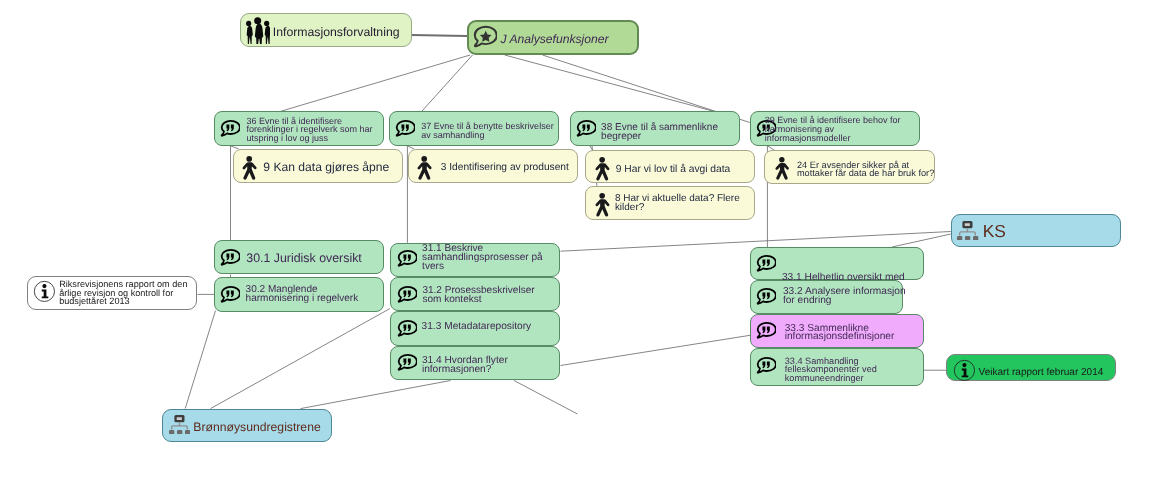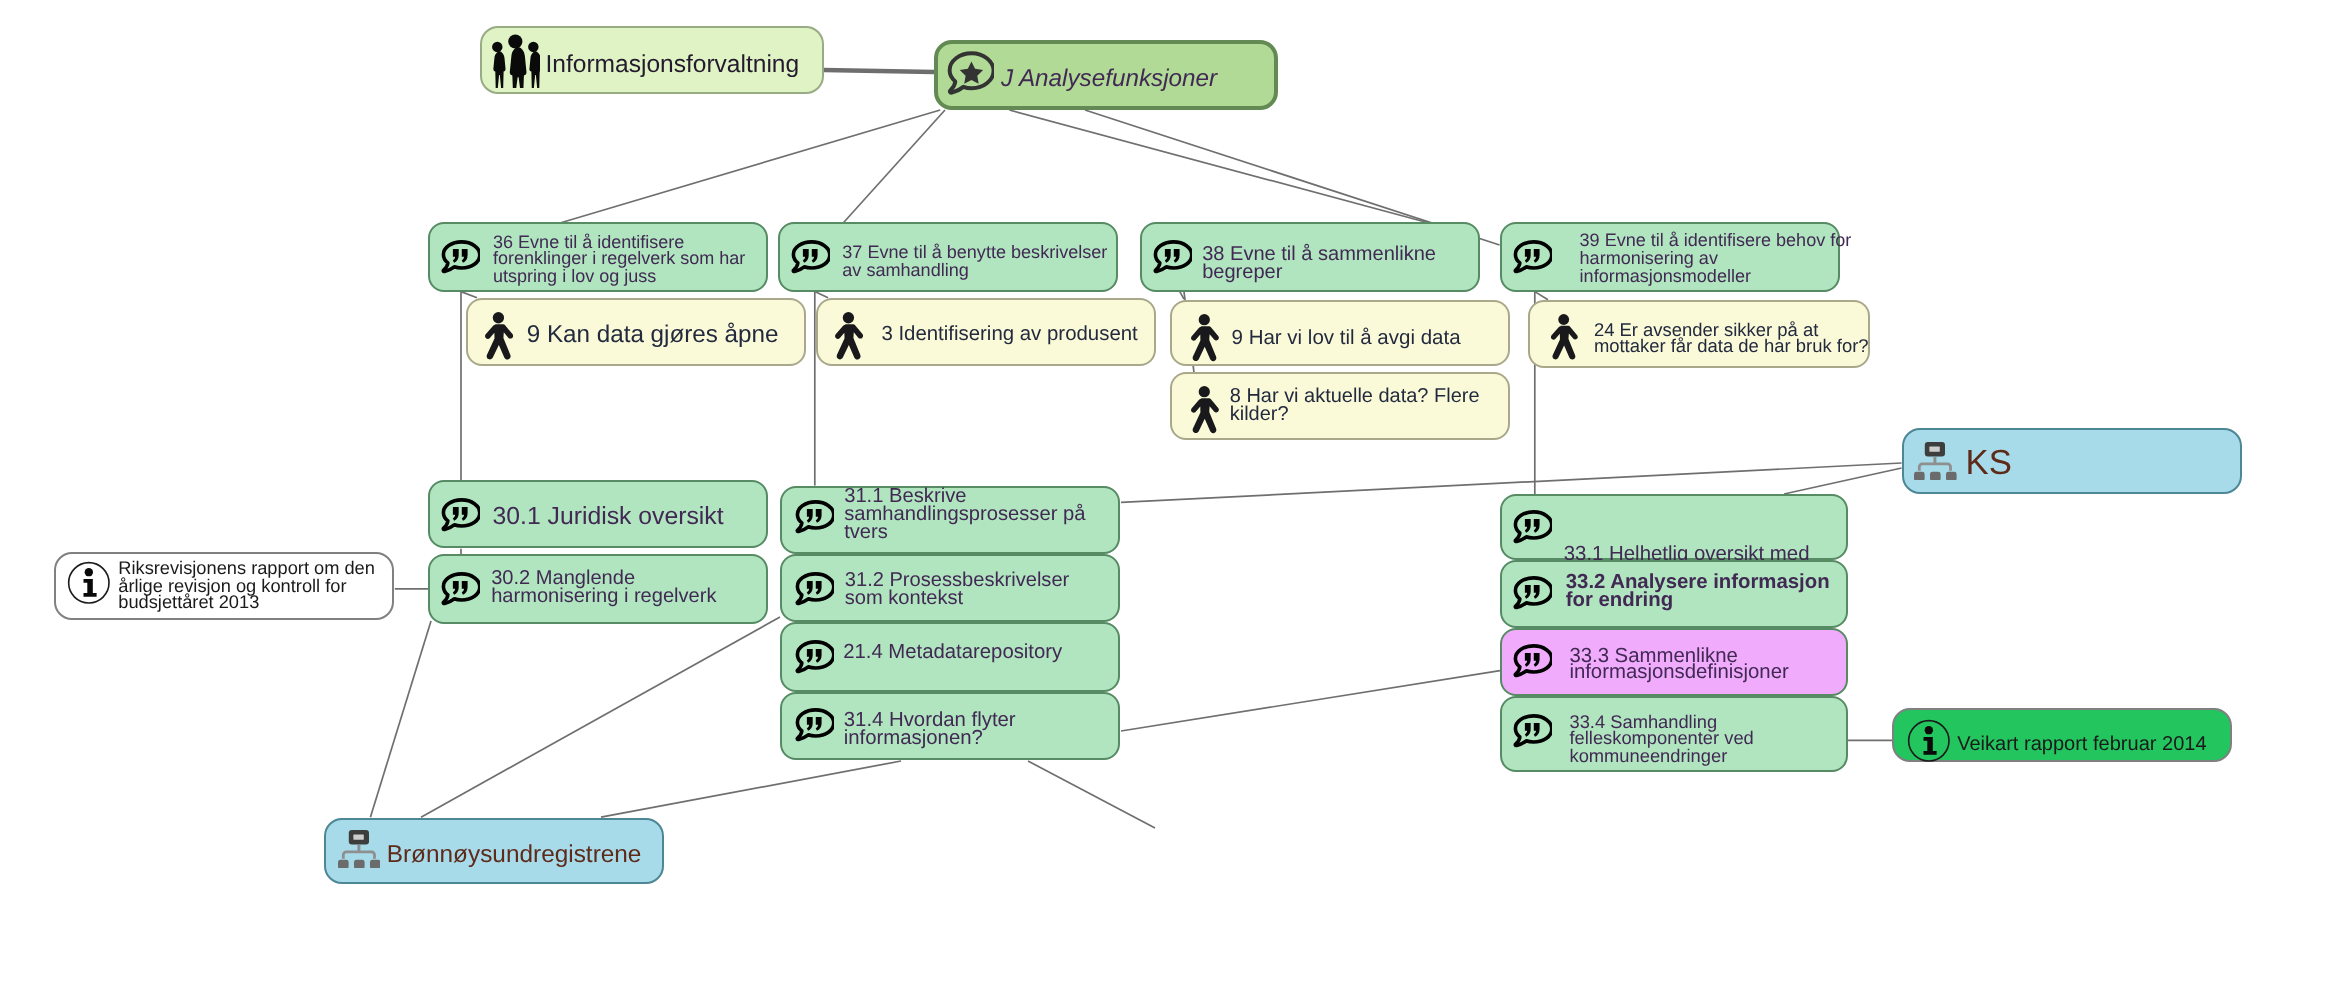--- a/index.html
+++ b/index.html
@@ -95,21 +95,21 @@
     </svg></span>
       <span class="lbl" style="position: absolute; left: 30.1px; top: 10.27px; font-size: 10.03px; color: rgb(65, 41, 84); line-height: 9.9px;">38 Evne til å sammenlikne
 begreper</span>
     </div>
     <div class="node" style="left: 749.8px; top: 111.3px; width: 170px; height: 34.5px; background: rgb(176, 229, 191); border: 1.3px solid rgb(86, 139, 100); border-radius: 8px;">
       <span class="ico" style="position: absolute; left: 3.93px; top: 6.41px;"><svg width="21.27" height="21.27" viewBox="0 0 22 22">
       <path d="M12.2 2.0 C7.0 2.0 2.8 4.9 2.8 8.5 C2.8 10.2 3.7 11.8 5.1 12.9 C5.0 14.1 4.3 15.4 3.0 16.5 C2.5 16.9 2.8 17.5 3.4 17.3 C5.7 16.7 7.3 15.8 8.4 14.9 C9.5 15.3 10.8 15.5 12.2 15.5 C17.4 15.5 21.6 12.6 21.6 8.8 C21.6 5.0 17.4 2.0 12.2 2.0 Z" fill="none" stroke="#000000" stroke-width="1.85" stroke-linejoin="round"></path>
       <path d="M7.7 5.7 h3.0 v3.25 c0 1.95 -0.78 3.1 -2.35 3.8 l-0.66 -1.16 c0.79 -0.5 1.15 -1.05 1.15 -1.85 h-1.14 z" fill="#000000"></path>
       <path d="M12.3 5.7 h3.0 v3.25 c0 1.95 -0.78 3.1 -2.35 3.8 l-0.66 -1.16 c0.79 -0.5 1.15 -1.05 1.15 -1.85 h-1.14 z" fill="#000000"></path>
     </svg></span>
-      <span class="lbl" style="position: absolute; left: 39px; top: 4.12px; font-size: 9.03px; color: rgb(65, 41, 84); line-height: 8.9px;">39 Evne til å identifisere behov for
+      <span class="lbl" style="position: absolute; left: 14px; top: 4.12px; font-size: 9.03px; color: rgb(65, 41, 84); line-height: 8.9px;">39 Evne til å identifisere behov for
 harmonisering av
 informasjonsmodeller</span>
     </div>
     <div class="node" style="left: 232.8px; top: 148.9px; width: 170px; height: 33.7px; background: rgb(250, 250, 217); border: 1.3px solid rgb(169, 168, 138); border-radius: 8px;">
       <span class="ico" style="position: absolute; left: 6.8px; top: 5.8px;"><svg width="16.3" height="25.43289" viewBox="0 0 14.1 22">
       <g fill="#19191c">
       <circle cx="7.1" cy="2.5" r="2.45"></circle>
       <path d="M5.5 5.35 h3.4 c0.5 0 0.95 0.22 1.28 0.62 l3.0 3.6 c0.42 0.5 0.36 1.25 -0.14 1.67 c-0.5 0.42 -1.25 0.36 -1.67 -0.14 l-1.95 -2.3 -0.15 2.5 3.0 7.3 c0.3 0.72 -0.05 1.55 -0.78 1.85 c-0.72 0.3 -1.55 -0.05 -1.85 -0.78 l-2.35 -5.4 -2.6 5.45 c-0.33 0.7 -1.17 1.0 -1.87 0.67 c-0.7 -0.33 -1.0 -1.17 -0.67 -1.87 l3.25 -7.0 -0.05 -2.55 -1.95 2.25 c-0.43 0.5 -1.18 0.55 -1.67 0.12 c-0.5 -0.43 -0.55 -1.18 -0.12 -1.68 l3.1 -3.58 c0.3 -0.35 0.7 -0.53 1.15 -0.53 z"></path>
       </g>
     </svg></span>
@@ -188,41 +188,41 @@
     </svg></span>
       <span class="lbl" style="position: absolute; left: 31.4px; top: 8.31px; font-size: 10.06px; color: rgb(65, 41, 84); line-height: 9px;">31.2 Prosessbeskrivelser
 som kontekst</span>
     </div>
     <div class="node" style="left: 390px; top: 311.2px; width: 170px; height: 34.5px; background: rgb(176, 229, 191); border: 1.3px solid rgb(86, 139, 100); border-radius: 8px;">
       <span class="ico" style="position: absolute; left: 4.73px; top: 6.81px;"><svg width="21.27" height="21.27" viewBox="0 0 22 22">
       <path d="M12.2 2.0 C7.0 2.0 2.8 4.9 2.8 8.5 C2.8 10.2 3.7 11.8 5.1 12.9 C5.0 14.1 4.3 15.4 3.0 16.5 C2.5 16.9 2.8 17.5 3.4 17.3 C5.7 16.7 7.3 15.8 8.4 14.9 C9.5 15.3 10.8 15.5 12.2 15.5 C17.4 15.5 21.6 12.6 21.6 8.8 C21.6 5.0 17.4 2.0 12.2 2.0 Z" fill="none" stroke="#000000" stroke-width="1.85" stroke-linejoin="round"></path>
       <path d="M7.7 5.7 h3.0 v3.25 c0 1.95 -0.78 3.1 -2.35 3.8 l-0.66 -1.16 c0.79 -0.5 1.15 -1.05 1.15 -1.85 h-1.14 z" fill="#000000"></path>
       <path d="M12.3 5.7 h3.0 v3.25 c0 1.95 -0.78 3.1 -2.35 3.8 l-0.66 -1.16 c0.79 -0.5 1.15 -1.05 1.15 -1.85 h-1.14 z" fill="#000000"></path>
     </svg></span>
-      <span class="lbl" style="position: absolute; left: 30.59px; top: 9.28px; font-size: 10.17px; color: rgb(65, 41, 84); line-height: 12px;">21.4 Metadatarepository</span>
+      <span class="lbl" style="position: absolute; left: 30.59px; top: 9.28px; font-size: 10.17px; color: rgb(65, 41, 84); line-height: 12px;">31.3 Metadatarepository</span>
     </div>
     <div class="node" style="left: 390px; top: 345.7px; width: 170px; height: 34.5px; background: rgb(176, 229, 191); border: 1.3px solid rgb(86, 139, 100); border-radius: 8px;">
       <span class="ico" style="position: absolute; left: 4.73px; top: 6.81px;"><svg width="21.27" height="21.27" viewBox="0 0 22 22">
       <path d="M12.2 2.0 C7.0 2.0 2.8 4.9 2.8 8.5 C2.8 10.2 3.7 11.8 5.1 12.9 C5.0 14.1 4.3 15.4 3.0 16.5 C2.5 16.9 2.8 17.5 3.4 17.3 C5.7 16.7 7.3 15.8 8.4 14.9 C9.5 15.3 10.8 15.5 12.2 15.5 C17.4 15.5 21.6 12.6 21.6 8.8 C21.6 5.0 17.4 2.0 12.2 2.0 Z" fill="none" stroke="#000000" stroke-width="1.85" stroke-linejoin="round"></path>
       <path d="M7.7 5.7 h3.0 v3.25 c0 1.95 -0.78 3.1 -2.35 3.8 l-0.66 -1.16 c0.79 -0.5 1.15 -1.05 1.15 -1.85 h-1.14 z" fill="#000000"></path>
       <path d="M12.3 5.7 h3.0 v3.25 c0 1.95 -0.78 3.1 -2.35 3.8 l-0.66 -1.16 c0.79 -0.5 1.15 -1.05 1.15 -1.85 h-1.14 z" fill="#000000"></path>
     </svg></span>
       <span class="lbl" style="position: absolute; left: 30.89px; top: 9.07px; font-size: 10.19px; color: rgb(65, 41, 84); line-height: 9.4px;">31.4 Hvordan flyter
 informasjonen?</span>
     </div>
     <div class="node" style="left: 750px; top: 246.8px; width: 174px; height: 33.4px; background: rgb(176, 229, 191); border: 1.3px solid rgb(86, 139, 100); border-radius: 8px;">
       <span class="ico" style="position: absolute; left: 4.23px; top: 6.21px;"><svg width="21.27" height="21.27" viewBox="0 0 22 22">
       <path d="M12.2 2.0 C7.0 2.0 2.8 4.9 2.8 8.5 C2.8 10.2 3.7 11.8 5.1 12.9 C5.0 14.1 4.3 15.4 3.0 16.5 C2.5 16.9 2.8 17.5 3.4 17.3 C5.7 16.7 7.3 15.8 8.4 14.9 C9.5 15.3 10.8 15.5 12.2 15.5 C17.4 15.5 21.6 12.6 21.6 8.8 C21.6 5.0 17.4 2.0 12.2 2.0 Z" fill="none" stroke="#000000" stroke-width="1.85" stroke-linejoin="round"></path>
       <path d="M7.7 5.7 h3.0 v3.25 c0 1.95 -0.78 3.1 -2.35 3.8 l-0.66 -1.16 c0.79 -0.5 1.15 -1.05 1.15 -1.85 h-1.14 z" fill="#000000"></path>
       <path d="M12.3 5.7 h3.0 v3.25 c0 1.95 -0.78 3.1 -2.35 3.8 l-0.66 -1.16 c0.79 -0.5 1.15 -1.05 1.15 -1.85 h-1.14 z" fill="#000000"></path>
     </svg></span>
       <span class="lbl" style="position: absolute; left: 30.89px; top: 5.27px; font-size: 10.2px; color: rgb(65, 41, 84); line-height: 8.6px; margin-top: 21px;">33.1 Helhetlig oversikt med
 virksomhetsmodell</span>
     </div>
-    <div class="node" style="left: 750px; top: 280.2px; width: 174px; height: 33.5px; background: rgb(176, 229, 191); border: 1.3px solid rgb(86, 139, 100); border-radius: 8px; font-weight: bold;">
+    <div class="node" style="left: 750px; top: 280.2px; width: 153px; height: 33.5px; background: rgb(176, 229, 191); border: 1.3px solid rgb(86, 139, 100); border-radius: 8px;">
       <span class="ico" style="position: absolute; left: 4.23px; top: 6.31px;"><svg width="21.27" height="21.27" viewBox="0 0 22 22">
       <path d="M12.2 2.0 C7.0 2.0 2.8 4.9 2.8 8.5 C2.8 10.2 3.7 11.8 5.1 12.9 C5.0 14.1 4.3 15.4 3.0 16.5 C2.5 16.9 2.8 17.5 3.4 17.3 C5.7 16.7 7.3 15.8 8.4 14.9 C9.5 15.3 10.8 15.5 12.2 15.5 C17.4 15.5 21.6 12.6 21.6 8.8 C21.6 5.0 17.4 2.0 12.2 2.0 Z" fill="none" stroke="#000000" stroke-width="1.85" stroke-linejoin="round"></path>
       <path d="M7.7 5.7 h3.0 v3.25 c0 1.95 -0.78 3.1 -2.35 3.8 l-0.66 -1.16 c0.79 -0.5 1.15 -1.05 1.15 -1.85 h-1.14 z" fill="#000000"></path>
       <path d="M12.3 5.7 h3.0 v3.25 c0 1.95 -0.78 3.1 -2.35 3.8 l-0.66 -1.16 c0.79 -0.5 1.15 -1.05 1.15 -1.85 h-1.14 z" fill="#000000"></path>
     </svg></span>
       <span class="lbl" style="position: absolute; left: 31.89px; top: 7.27px; font-size: 10.18px; color: rgb(65, 41, 84); line-height: 8.4px;">33.2 Analysere informasjon
 for endring</span>
     </div>
     <div class="node" style="left: 750px; top: 313.7px; width: 174px; height: 34.1px; background: #f0abfc; border: 1.3px solid rgb(86, 139, 100); border-radius: 8px;">
       <span class="ico" style="position: absolute; left: 4.23px; top: 6.81px;"><svg width="21.27" height="21.27" viewBox="0 0 22 22">

